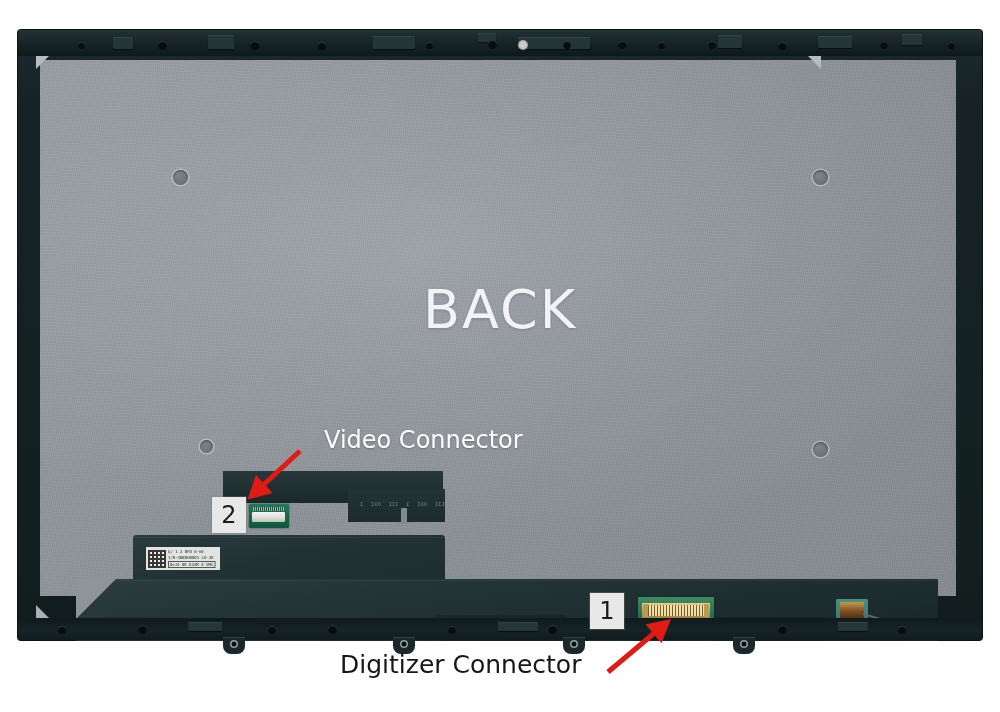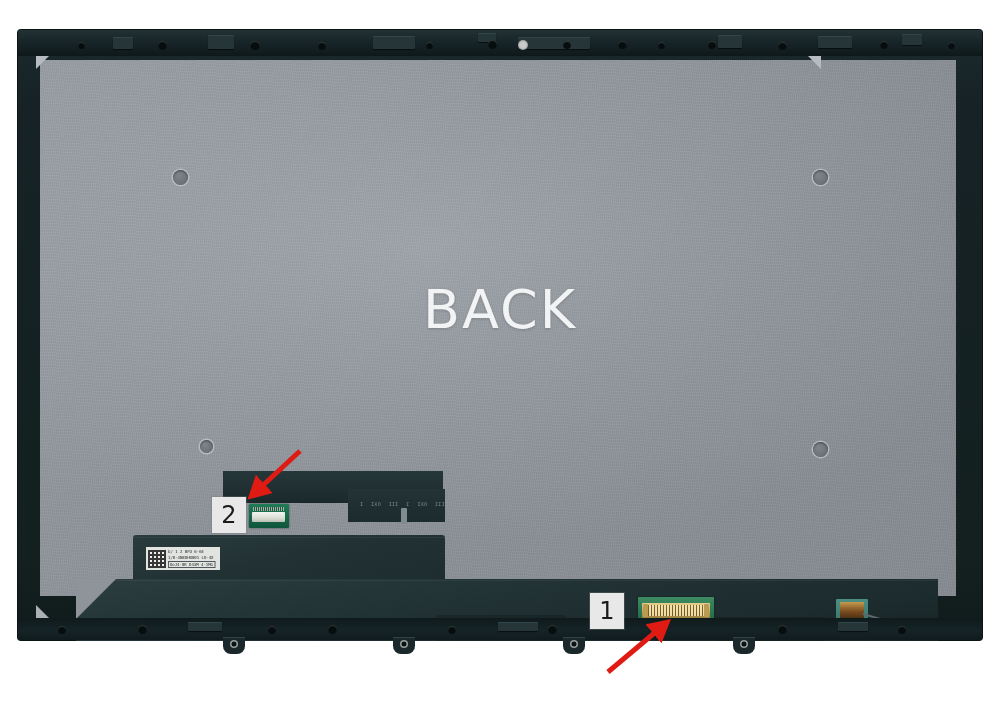--- a/index.html
+++ b/index.html
@@ -553,20 +553,21 @@
     <div class="screw-ear" style="left:545px; bottom:-14px;"></div>
     <div class="screw-ear" style="left:715px; bottom:-14px;"></div>
 
     <div class="badge badge-2">
       <span>2</span>
     </div>
     <div class="badge badge-1">
       <span>1</span>
     </div>
 
+    <div class="anno-text anno-video">Video Connector</div>
 
     <svg class="arrow-svg arrow-video" width="60" height="60" viewBox="0 0 60 60">
       <defs>
         <marker id="ah-v" markerWidth="5" markerHeight="5" refX="1.2" refY="2.5" orient="auto" markerUnits="strokeWidth">
           <path d="M0,0 L0,5 L4.6,2.5 z" fill="#e01b13"></path>
         </marker>
       </defs>
       <line x1="50" y1="3" x2="10" y2="40" stroke="#e01b13" stroke-width="5" stroke-linecap="butt" marker-end="url(#ah-v)"></line>
     </svg>
 
@@ -574,14 +575,15 @@
       <defs>
         <marker id="ah-d" markerWidth="5" markerHeight="5" refX="1.2" refY="2.5" orient="auto" markerUnits="strokeWidth">
           <path d="M0,0 L0,5 L4.6,2.5 z" fill="#e01b13"></path>
         </marker>
       </defs>
       <line x1="5" y1="50" x2="55" y2="8" stroke="#e01b13" stroke-width="5" stroke-linecap="butt" marker-end="url(#ah-d)"></line>
     </svg>
 
   </div>
 
+  <div class="anno-text anno-digitizer">Digitizer Connector</div>
 
 </div>
 
 </body></html>

